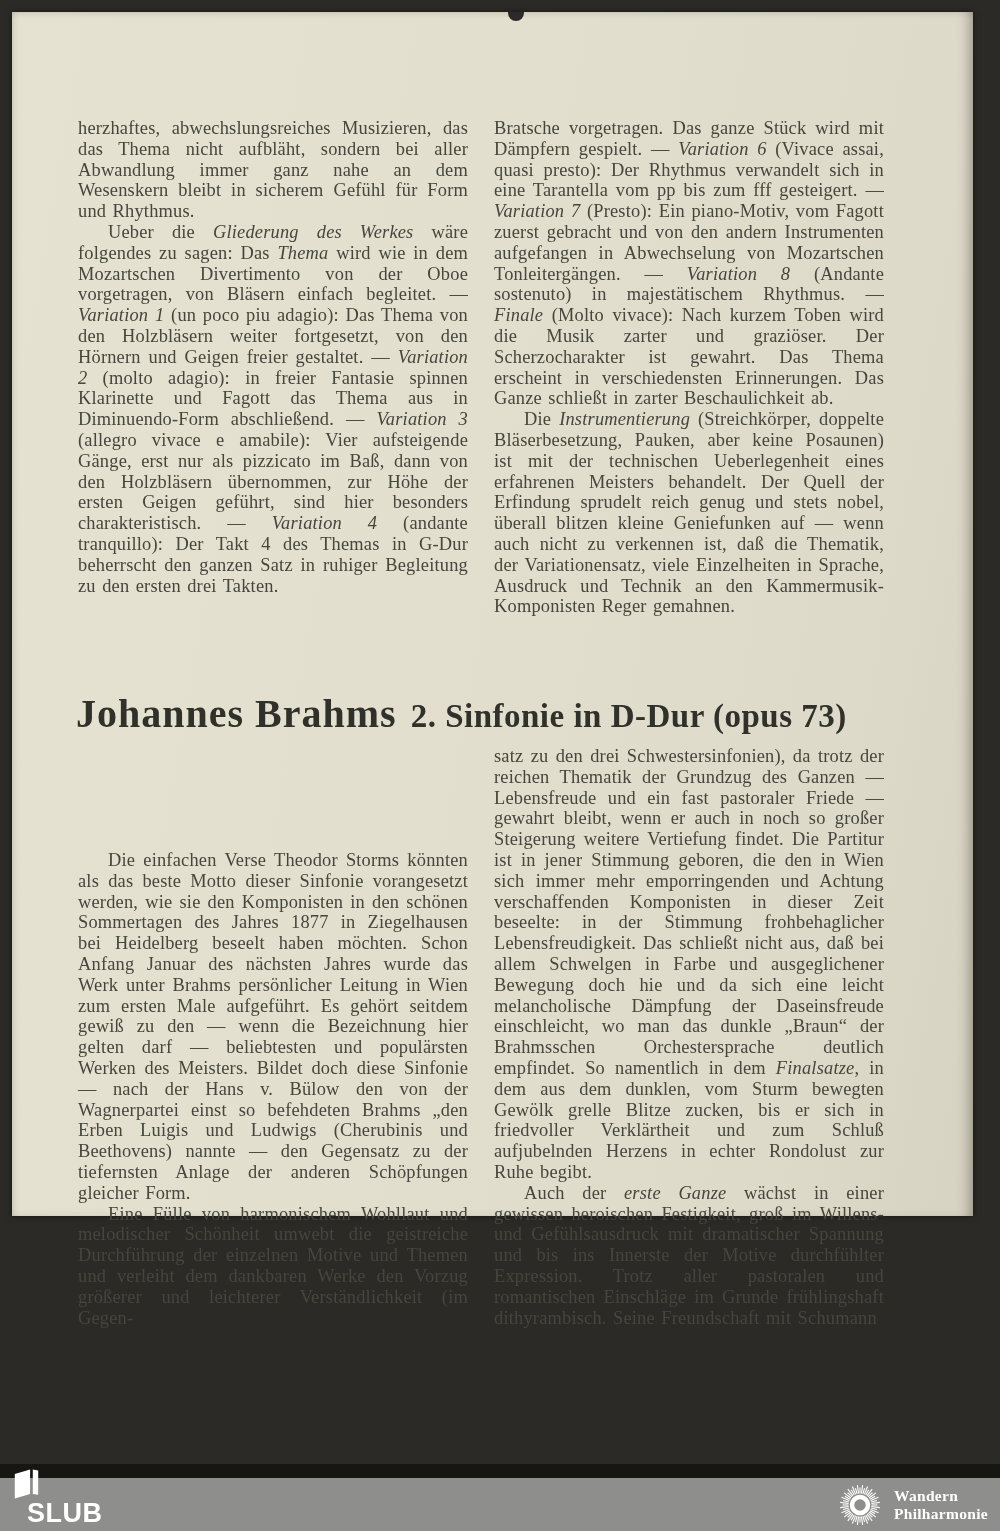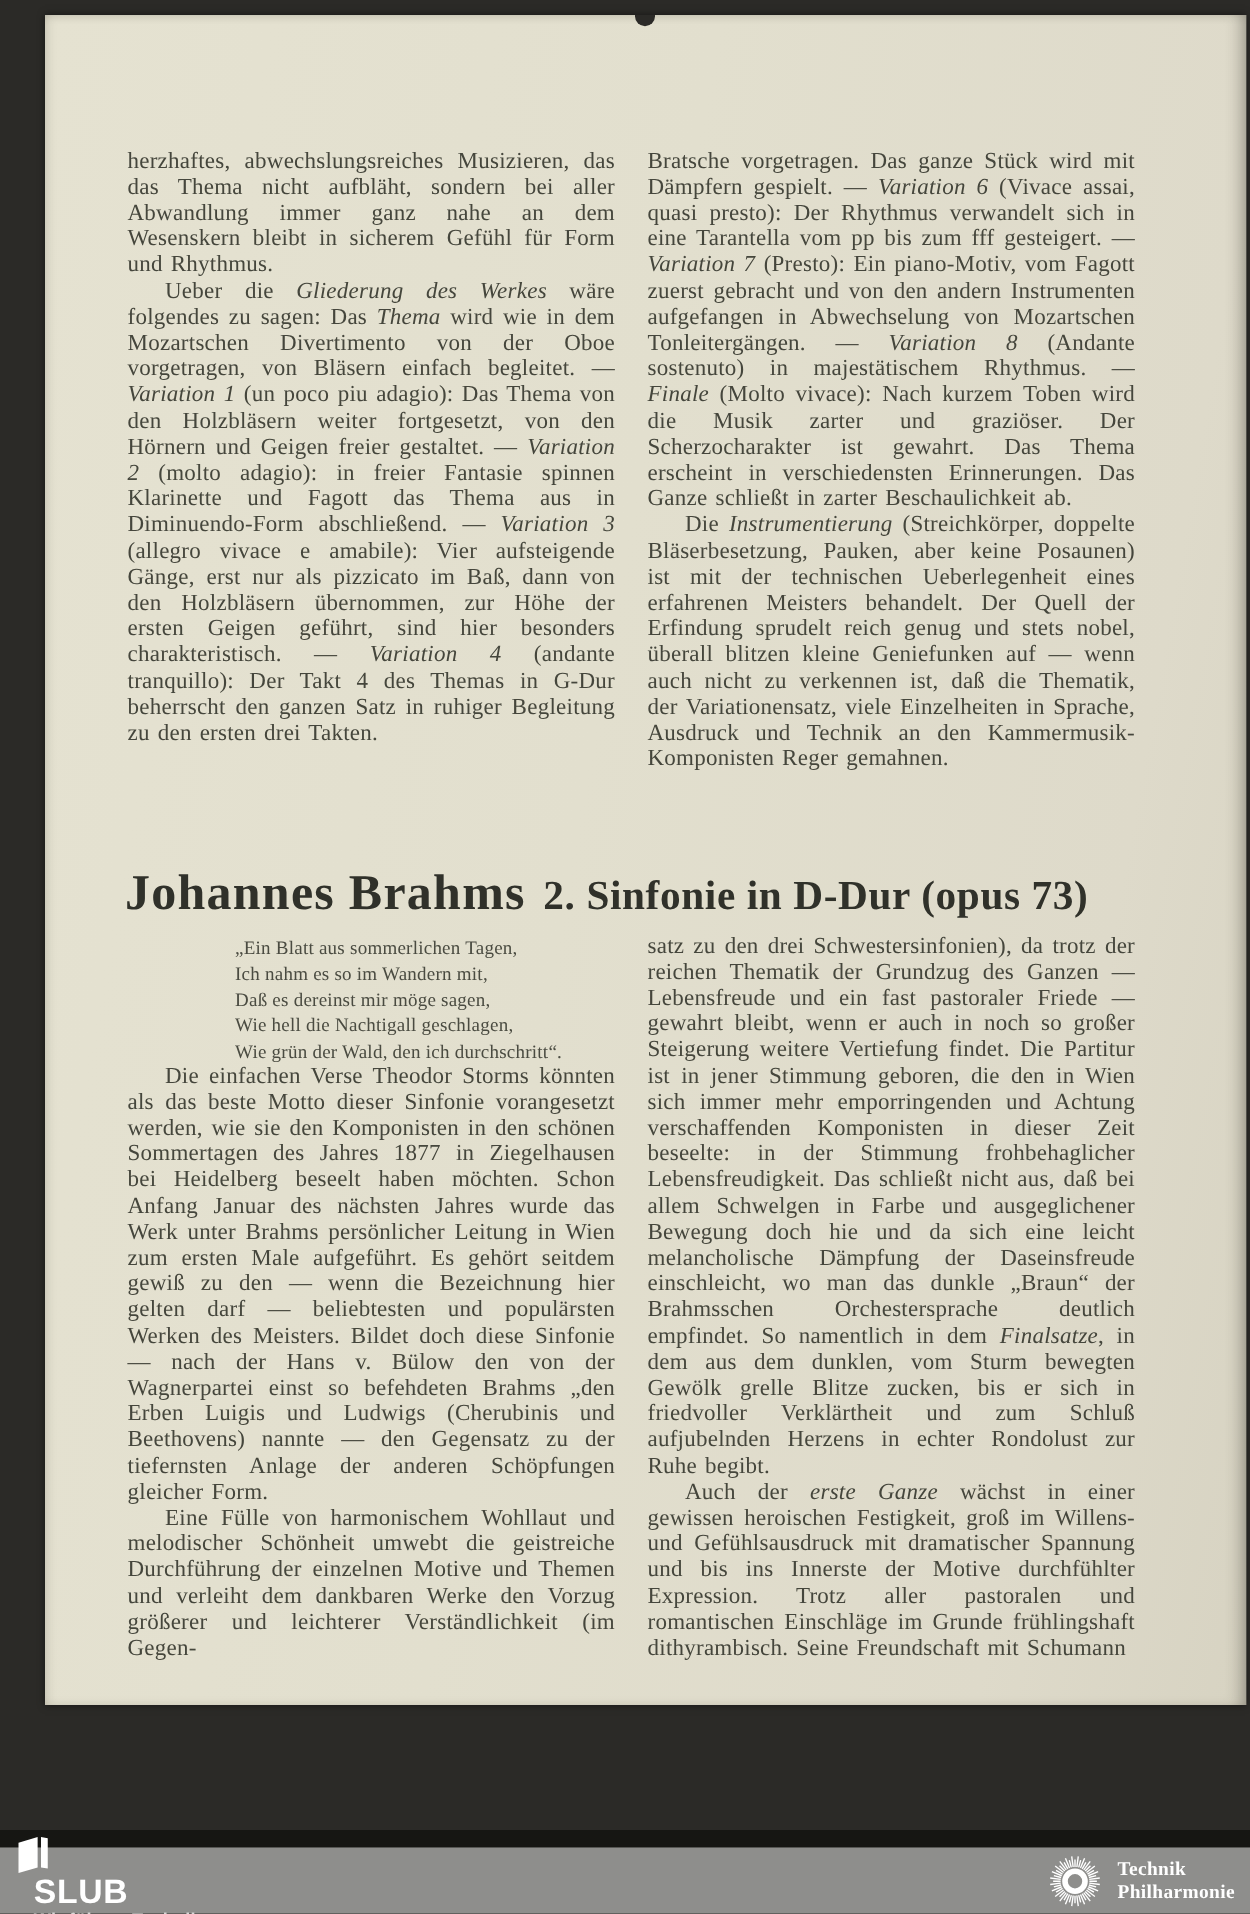--- a/index.html
+++ b/index.html
@@ -4,21 +4,21 @@
 <style>
   html,body{margin:0;padding:0;}
   body{
     width:1000px;height:1531px;position:relative;
     background:#2b2a27;
     font-family:"Liberation Serif","DejaVu Serif",serif;
     overflow:hidden;
   }
   
   .paper{
-    position:absolute;left:36px;top:12px;width:961px;height:1352px;
+    position:absolute;left:12px;top:12px;width:961px;height:1204px;
     background:linear-gradient(100deg,#e5e2d1 0%,#e2dfce 45%,#dedacA 82%,#d7d3c2 100%);
     box-shadow:inset -10px 0 14px -8px rgba(40,38,30,.45),
                inset 4px 2px 10px -6px rgba(40,38,30,.35),
                0 0 6px rgba(0,0,0,.5);
   }
   .paper-notch{
     position:absolute;left:508px;top:12px;width:16px;height:9px;
     background:#2b2a27;border-radius:0 0 8px 8px;
   }
   .col{
@@ -81,27 +81,20 @@
 
   <div class="col" id="upper-right">
       <p class="para"><span>Bratsche vorgetragen. Das ganze Stück wird mit Dämpfern gespielt. — </span><span class="it">Variation 6</span><span> (Vivace assai, quasi presto): Der Rhythmus verwandelt sich in eine Tarantella vom pp bis zum fff gesteigert. — </span><span class="it">Variation 7</span><span> (Presto): Ein piano-Motiv, vom Fagott zuerst gebracht und von den andern Instrumenten aufgefangen in Abwechselung von Mozartschen Tonleitergängen. — </span><span class="it">Variation 8</span><span> (Andante sostenuto) in majestätischem Rhythmus. — </span><span class="it">Finale</span><span> (Molto vivace): Nach kurzem Toben wird die Musik zarter und graziöser. Der Scherzocharakter ist gewahrt. Das Thema erscheint in verschiedensten Erinnerungen. Das Ganze schließt in zarter Beschaulichkeit ab.</span></p>
       <p class="para indent"><span>Die </span><span class="it">Instrumentierung</span><span> (Streichkörper, doppelte Bläserbesetzung, Pauken, aber keine Posaunen) ist mit der technischen Ueberlegenheit eines erfahrenen Meisters behandelt. Der Quell der Erfindung sprudelt reich genug und stets nobel, überall blitzen kleine Geniefunken auf — wenn auch nicht zu verkennen ist, daß die Thematik, der Variationensatz, viele Einzelheiten in Sprache, Ausdruck und Technik an den Kammermusik-Komponisten Reger gemahnen.</span></p>
     </div>
 
   <div class="heading">
     <span class="main">Johannes Brahms</span><span class="sub">2. Sinfonie in D-Dur (opus 73)</span>
   </div>
 
-  <div class="poem">
-      <div>„Ein Blatt aus sommerlichen Tagen,</div>
-      <div>Ich nahm es so im Wandern mit,</div>
-      <div>Daß es dereinst mir möge sagen,</div>
-      <div>Wie hell die Nachtigall geschlagen,</div>
-      <div>Wie grün der Wald, den ich durchschritt“.</div>
-    </div>
 
   <div class="col" id="brahms-left">
       <p class="para indent"><span>Die einfachen Verse Theodor Storms könnten als das beste Motto dieser Sinfonie vorangesetzt werden, wie sie den Komponisten in den schönen Sommertagen des Jahres 1877 in Ziegelhausen bei Heidelberg beseelt haben möchten. Schon Anfang Januar des nächsten Jahres wurde das Werk unter Brahms persönlicher Leitung in Wien zum ersten Male aufgeführt. Es gehört seitdem gewiß zu den — wenn die Bezeichnung hier gelten darf — beliebtesten und populärsten Werken des Meisters. Bildet doch diese Sinfonie — nach der Hans v. Bülow den von der Wagnerpartei einst so befehdeten Brahms „den Erben Luigis und Ludwigs (Cherubinis und Beethovens) nannte — den Gegensatz zu der tiefernsten Anlage der anderen Schöpfungen gleicher Form.</span></p>
       <p class="para indent"><span>Eine Fülle von harmonischem Wohllaut und melodischer Schönheit umwebt die geistreiche Durchführung der einzelnen Motive und Themen und verleiht dem dankbaren Werke den Vorzug größerer und leichterer Verständlichkeit (im Gegen-</span></p>
     </div>
 
   <div class="col" id="brahms-right">
       <p class="para"><span>satz zu den drei Schwestersinfonien), da trotz der reichen Thematik der Grundzug des Ganzen — Lebensfreude und ein fast pastoraler Friede — gewahrt bleibt, wenn er auch in noch so großer Steigerung weitere Vertiefung findet. Die Partitur ist in jener Stimmung geboren, die den in Wien sich immer mehr emporringenden und Achtung verschaffenden Komponisten in dieser Zeit beseelte: in der Stimmung frohbehaglicher Lebensfreudigkeit. Das schließt nicht aus, daß bei allem Schwelgen in Farbe und ausgeglichener Bewegung doch hie und da sich eine leicht melancholische Dämpfung der Daseinsfreude einschleicht, wo man das dunkle „Braun“ der Brahmsschen Orchestersprache deutlich empfindet. So namentlich in dem </span><span class="it">Finalsatze</span><span>, in dem aus dem dunklen, vom Sturm bewegten Gewölk grelle Blitze zucken, bis er sich in friedvoller Verklärtheit und zum Schluß aufjubelnden Herzens in echter Rondolust zur Ruhe begibt.</span></p>
       <p class="para indent"><span>Auch der </span><span class="it">erste Ganze</span><span> wächst in einer gewissen heroischen Festigkeit, groß im Willens- und Gefühlsausdruck mit dramatischer Spannung und bis ins Innerste der Motive durchfühlter Expression. Trotz aller pastoralen und romantischen Einschläge im Grunde frühlingshaft dithyrambisch. Seine Freundschaft mit Schumann</span></p>
     </div>
@@ -170,17 +163,17 @@
           <line x1="32.13172798364529" y1="15.868272016354702" x2="36.37436867076458" y2="11.625631329235416"></line>
           <line x1="33.1235634133492" y1="16.99924356639971" x2="39.8670668058247" y2="11.824771419825582"></line>
           <line x1="33.95929214352104" y1="18.249999999999993" x2="39.15544456622767" y2="15.249999999999993"></line>
           <line x1="34.62461462387979" y1="19.59914052780146" x2="42.47759065022573" y2="16.346331352698193"></line>
           <line x1="35.10814700232429" y1="21.02358098132101" x2="40.9037019600587" y2="19.47066671070589"></line>
           <line x1="35.40161590579882" y1="22.498948789469406" x2="43.828897227476205" y2="21.389476155598967"></line>
         </g>
       <circle cx="24" cy="24" r="8" fill="none" stroke="#ffffff" stroke-width="4.5"></circle>
     </svg>
     <div class="phil-text">
-      <div>Technik</div>
+      <div>Wandern</div>
       <div>Philharmonie</div>
     </div>
   </div>
 </div>
 
 </body></html>

